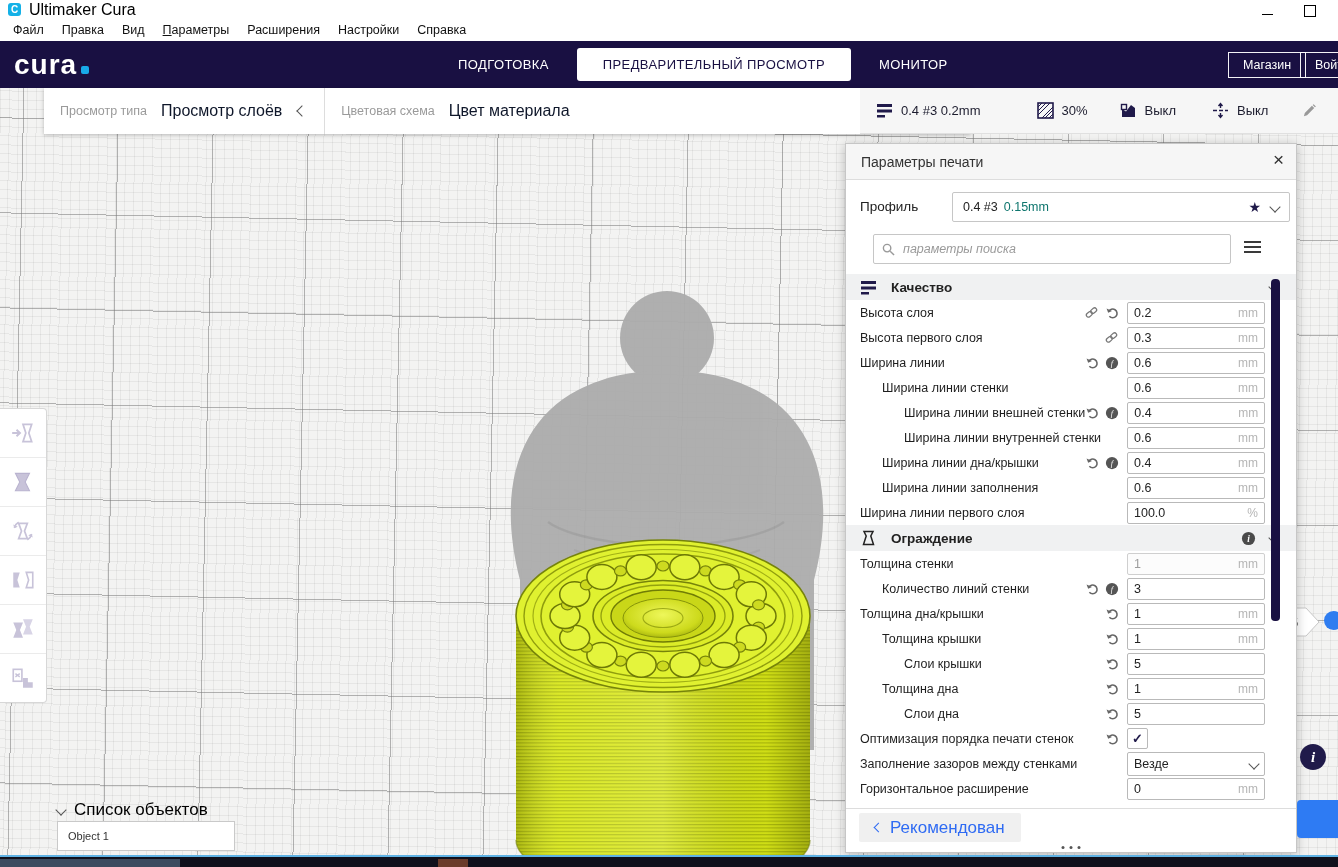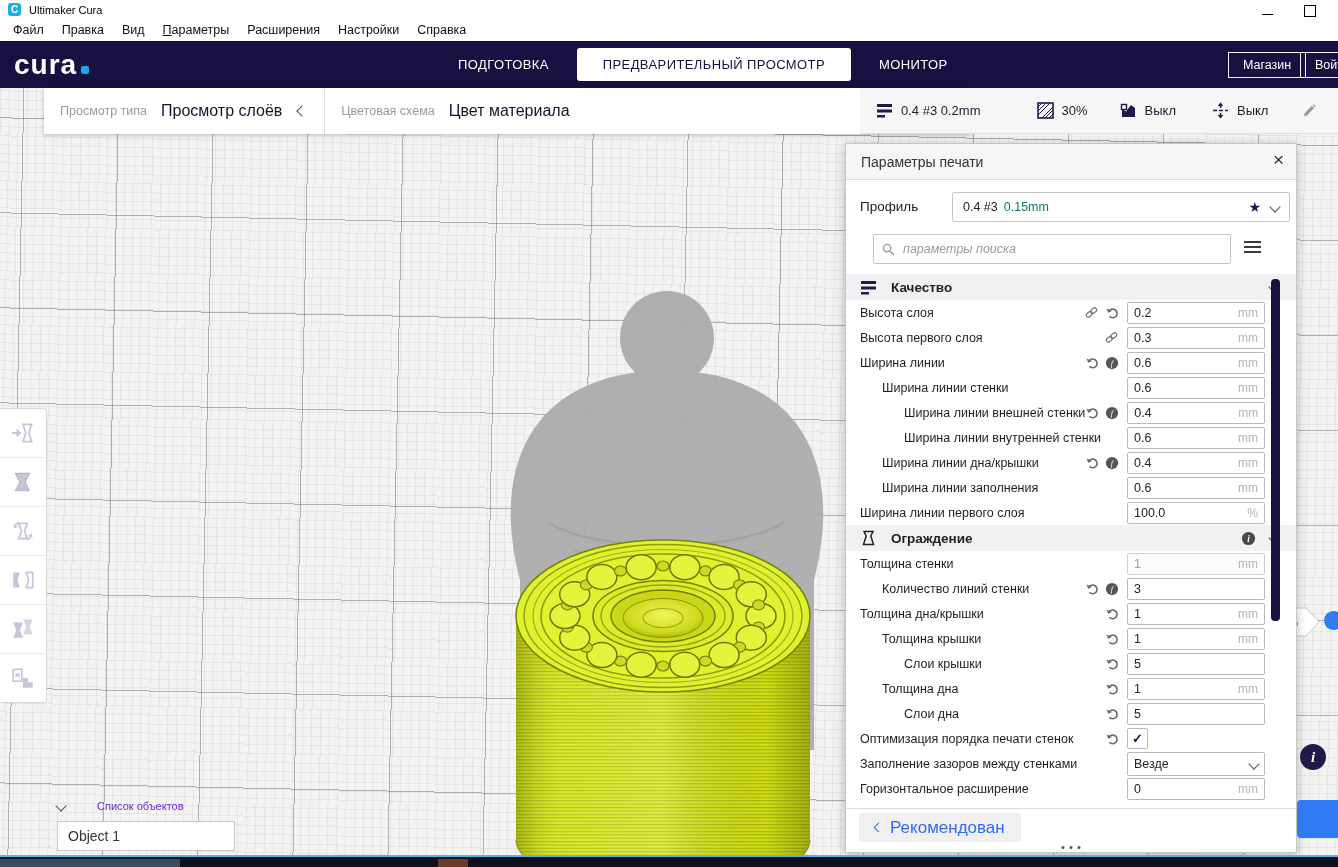--- a/index.html
+++ b/index.html
@@ -4,21 +4,21 @@
 <style>
   html,body{margin:0;padding:0}
   body{width:1338px;height:867px;overflow:hidden;position:relative;
        font-family:"Liberation Sans",sans-serif;background:#fff;-webkit-font-smoothing:antialiased}
   .abs{position:absolute}
 
   
   .titlebar{left:0;top:0;width:1338px;height:19px;background:#fff;display:flex;align-items:center}
   .appicon{width:13px;height:13px;border-radius:3px;background:#14b1e7;margin:0 8px 0 8px;
            color:#fff;font-size:10px;font-weight:bold;display:flex;align-items:center;justify-content:center}
-  .apptitle{font-size:11px;color:#000}
+  .apptitle{font-size:16px;color:#000}
   .winbtn{position:absolute;top:3px;color:#000}
   .minbtn{left:1262px;width:11px;height:11px;border-bottom:1.5px solid #000}
   .maxbtn{left:1304px;width:10px;height:10px;border:1.2px solid #000;top:5px}
 
   .menubar{left:0;top:19px;width:1338px;height:22px;background:#fff;display:flex;align-items:center;padding-left:4px;box-sizing:border-box}
   .menu-item{font-size:12.5px;color:#111;padding:2px 9px;cursor:default}
   .menu-item.accel::first-letter{text-decoration:underline}
 
   .navbar{left:0;top:41px;width:1338px;height:47px;background:#191042;display:flex;align-items:center}
   .logo{color:#fff;font-size:28px;font-weight:bold;letter-spacing:1px;margin-left:14px;line-height:1}
@@ -113,23 +113,23 @@
   .paneldots{position:absolute;left:50%;bottom:3px;transform:translateX(-50%);display:flex;gap:5px}
   .paneldots i{width:3px;height:3px;border-radius:50%;background:#555}
 
   
   .toolbar{left:0;top:320px;width:46px;background:#fff;border:1px solid #d7d7d7;border-left:none;
            border-radius:0 4px 4px 0;overflow:hidden}
   .tool{width:100%;height:48px;border-bottom:1px solid #ebebeb;display:flex;align-items:center;justify-content:center;cursor:pointer}
   .tool:last-child{border-bottom:none}
 
   
-  .objlist-head{left:57px;top:712px;display:flex;align-items:center;gap:32px;color:#6d28d9;font-size:11px;cursor:pointer}
+  .objlist-head{left:57px;top:712px;display:flex;align-items:center;gap:9px;color:#000000;font-size:17px;cursor:pointer}
   .objbox{left:57px;top:733px;width:178px;height:30px;background:#fff;border:1px solid #c9c9c9;
-          display:flex;align-items:center;padding-left:10px;font-size:14px;color:#333;box-sizing:border-box}
+          display:flex;align-items:center;padding-left:10px;font-size:11px;color:#333;box-sizing:border-box}
 
   
   .layerhandle{left:1324px;top:523px;width:19px;height:19px;border-radius:50%;background:#2f7df0;cursor:pointer}
   .infobtn{left:1300px;top:744px;width:26px;height:26px;border-radius:50%;background:#201a4a;color:#fff;
            display:flex;align-items:center;justify-content:center;font-family:"Liberation Serif",serif;
            font-style:italic;font-weight:bold;font-size:15px;cursor:pointer}
   .actionbtn{left:1297px;top:800px;width:41px;height:38px;background:#2e7bf3;border-radius:4px 0 0 4px;cursor:pointer}
 
   
   .taskbar{left:0;top:855px;width:1338px;height:12px;background:#10101c;border-top:2px solid #5fb2e4;box-sizing:border-box}

